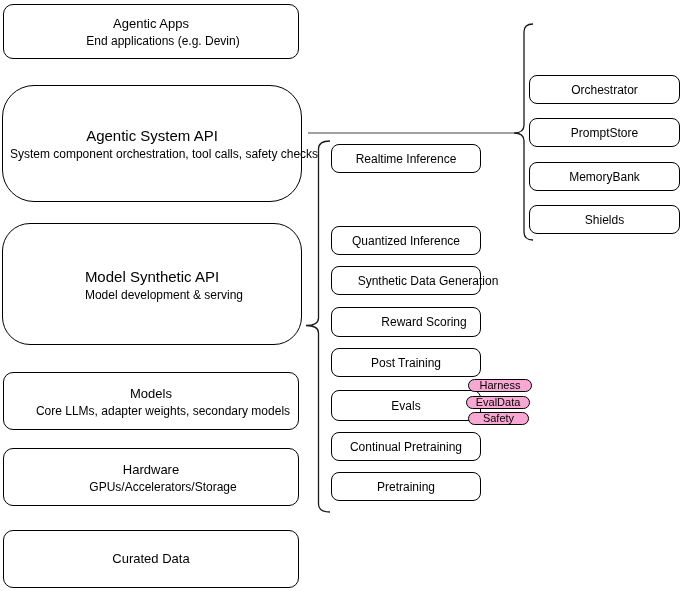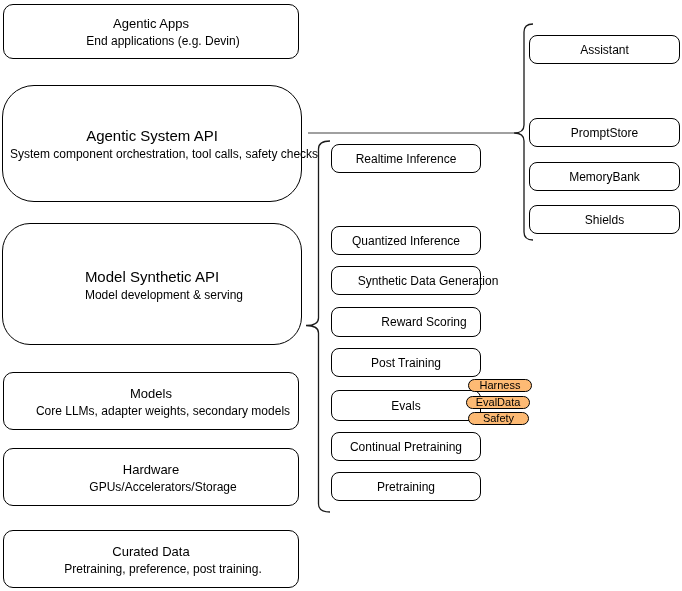--- a/index.html
+++ b/index.html
@@ -62,21 +62,21 @@
     justify-content: center;
     font-size: 12px;
     white-space: nowrap;
     z-index: 1;
   }
   .pill {
     position: absolute;
     box-sizing: border-box;
     border: 1.3px solid #000000;
     border-radius: 7px;
-    background: #fdba74;
+    background: #f9a8d4;
     display: flex;
     align-items: center;
     justify-content: center;
     font-size: 11px;
     line-height: 11px;
     white-space: nowrap;
     z-index: 2;
   }
 </style>
 </head>
@@ -113,34 +113,33 @@
     <div class="subtitle">Core LLMs, adapter weights, secondary models</div>
   </div>
 
   <div class="stack-box" style="left:3px; top:448px; width:296px; height:58px; border-radius:10px;">
     <div class="title">Hardware</div>
     <div class="subtitle">GPUs/Accelerators/Storage</div>
   </div>
 
   <div class="stack-box" style="left:3px; top:530px; width:296px; height:58px; border-radius:10px;">
     <div class="title">Curated Data</div>
-    <div class="subtitle">Pretraining, preference, post training.</div>
   </div>
 
   <div class="node" style="left:331px; top:144px; width:150px; height:29px;">Realtime Inference</div>
   <div class="node" style="left:331px; top:226px; width:150px; height:29px;">Quantized Inference</div>
   <div class="node" style="left:331px; top:266px; width:150px; height:29px;padding-left:44px;">Synthetic Data Generation</div>
   <div class="node" style="left:331px; top:307px; width:150px; height:30px;padding-left:36px;">Reward Scoring</div>
   <div class="node" style="left:331px; top:348px; width:150px; height:29px;">Post Training</div>
   <div class="node" style="left:331px; top:390px; width:150px; height:31px;">Evals</div>
   <div class="node" style="left:331px; top:432px; width:150px; height:29px;">Continual Pretraining</div>
   <div class="node" style="left:331px; top:472px; width:150px; height:29px;">Pretraining</div>
 
   <div class="pill" style="left:468px; top:379px; width:64px; height:13px;">Harness</div>
   <div class="pill" style="left:466px; top:396px; width:64px; height:13px;">EvalData</div>
   <div class="pill" style="left:468px; top:412px; width:61px; height:13px;">Safety</div>
 
-  <div class="node" style="left:529px; top:35px; width:151px; height:29px;">Assistant</div>
+  <div class="node" style="left:529px; top:75px; width:151px; height:29px;">Orchestrator</div>
   <div class="node" style="left:529px; top:118px; width:151px; height:29px;">PromptStore</div>
   <div class="node" style="left:529px; top:162px; width:151px; height:29px;">MemoryBank</div>
   <div class="node" style="left:529px; top:205px; width:151px; height:29px;">Shields</div>
 
 </div>
 
 </body></html>

